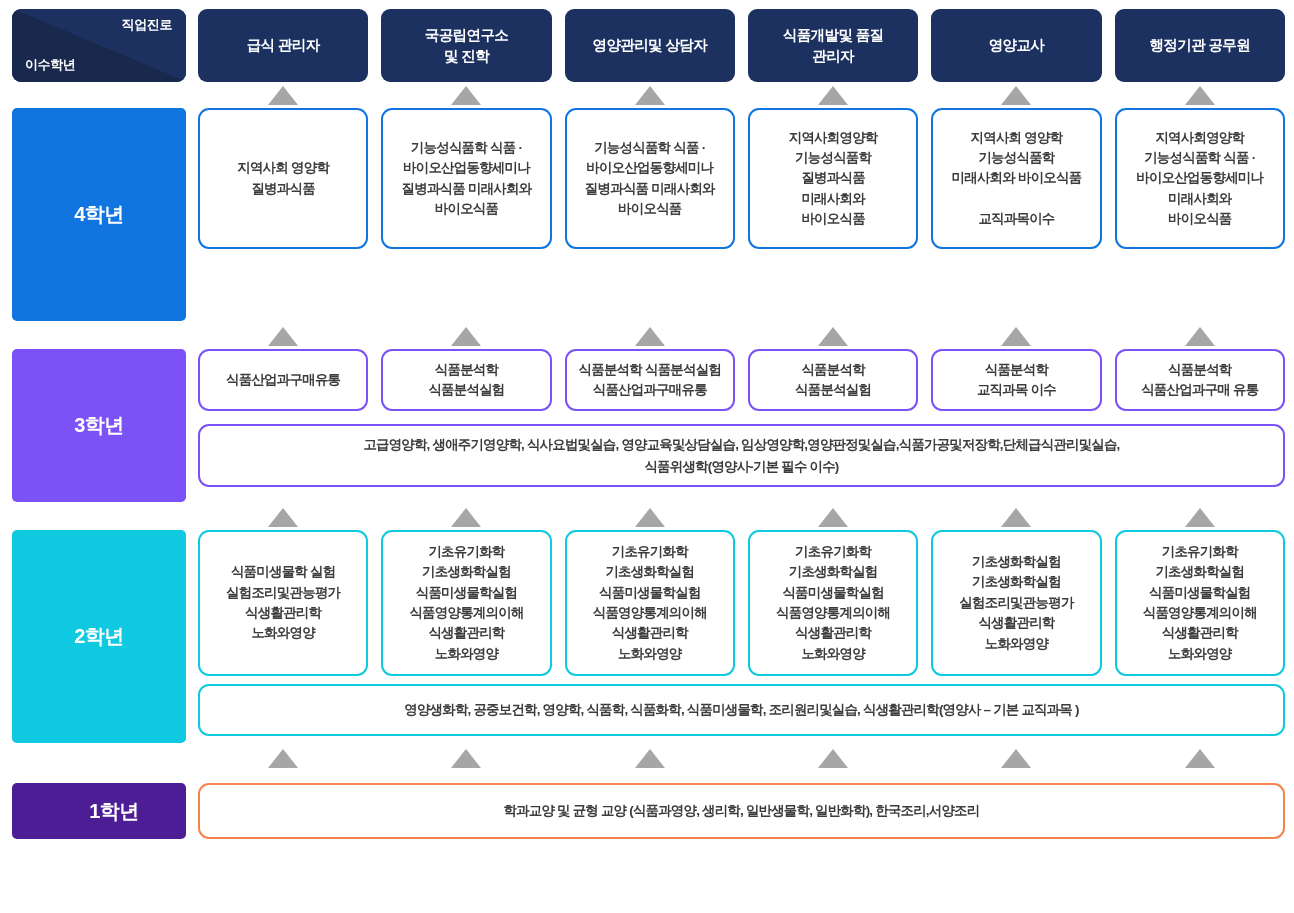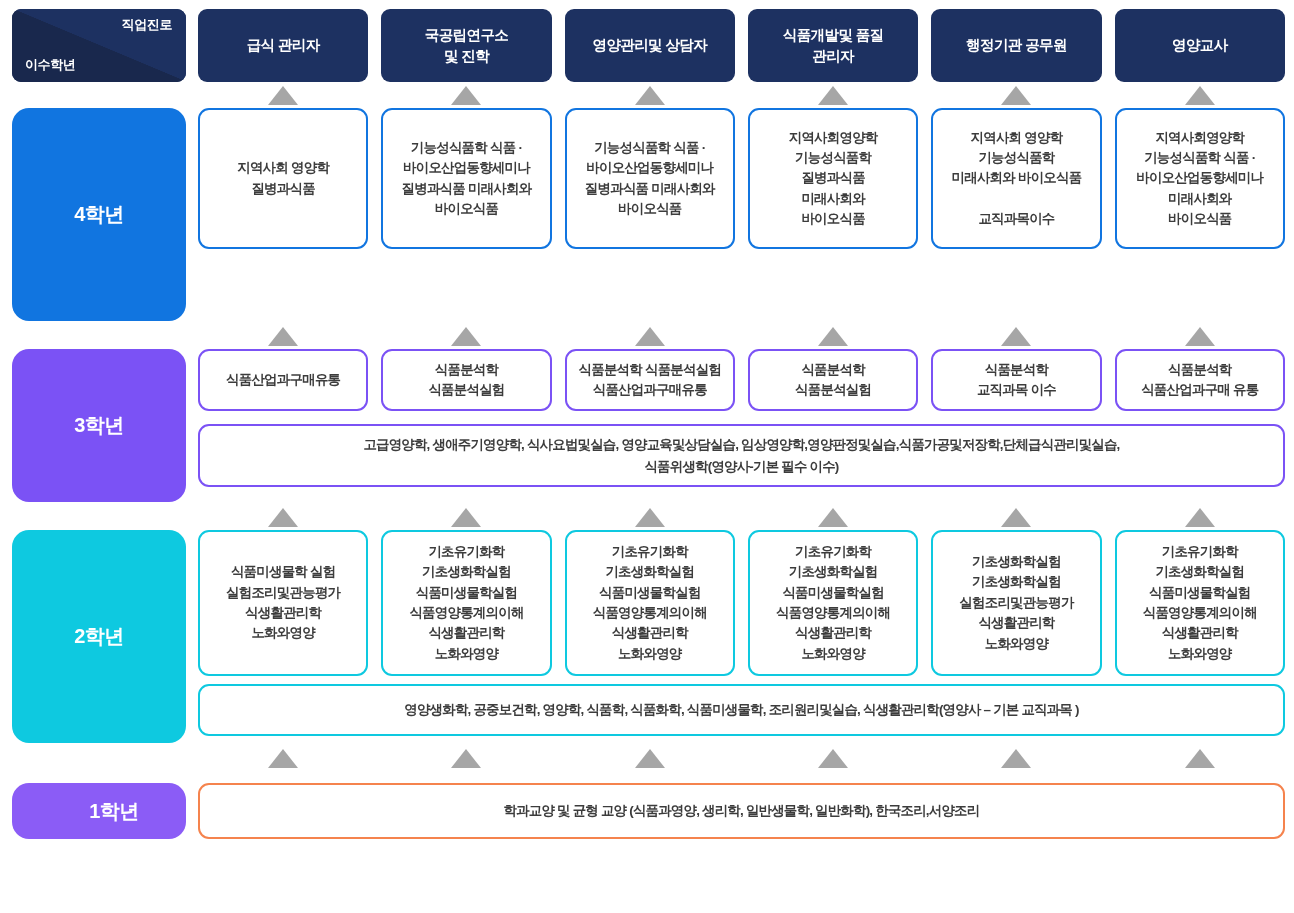--- a/index.html
+++ b/index.html
@@ -119,21 +119,21 @@
   .arrow-up {
     width: 0;
     height: 0;
     border-left: 15px solid transparent;
     border-right: 15px solid transparent;
     border-bottom: 19px solid #a6a6a6;
   }
 
   
   .year-chip {
-    border-radius: 17px;
+    border-radius: 5px;
     color: #ffffff;
     font-size: 20px;
     font-weight: bold;
     letter-spacing: -0.5px;
     display: flex;
     align-items: center;
     justify-content: center;
     margin-left: 12px;
     width: 174px;
     box-sizing: border-box;
@@ -213,24 +213,24 @@
       <div class="cell">
         <div class="job-box">국공립연구소<br>및 진학</div>
       </div>
       <div class="cell">
         <div class="job-box">영양관리및 상담자</div>
       </div>
       <div class="cell">
         <div class="job-box">식품개발및 품질<br>관리자</div>
       </div>
       <div class="cell">
+        <div class="job-box">영양교사</div>
+      </div>
+      <div class="cell">
         <div class="job-box">행정기관 공무원</div>
-      </div>
-      <div class="cell">
-        <div class="job-box">영양교사</div>
       </div>
     </div>
   </div>
 
   <div class="row arrow-row">
     <div class="left-col"></div>
     <div class="cells">
       <div class="arrow-cell">
           <div class="arrow-up"></div>
         </div>
@@ -418,21 +418,21 @@
           <div class="arrow-up"></div>
         </div>
       <div class="arrow-cell">
           <div class="arrow-up"></div>
         </div>
     </div>
   </div>
 
   <div class="year-block accent-y1" style="height:56px; margin-top:12px;">
     <div class="left-col">
-      <div class="year-chip" style="background:#8b5cf6; height:56px;padding-left:30px;">1학년</div>
+      <div class="year-chip" style="background:#4c1d95; height:56px;padding-left:30px;">1학년</div>
     </div>
     <div class="right-stack">
       <div class="stack-row" style="height:56px">
         <div class="common-bar">학과교양 및 균형 교양 (식품과영양, 생리학, 일반생물학, 일반화학), 한국조리,서양조리</div>
       </div>
     </div>
   </div>
 
 </div>
 

